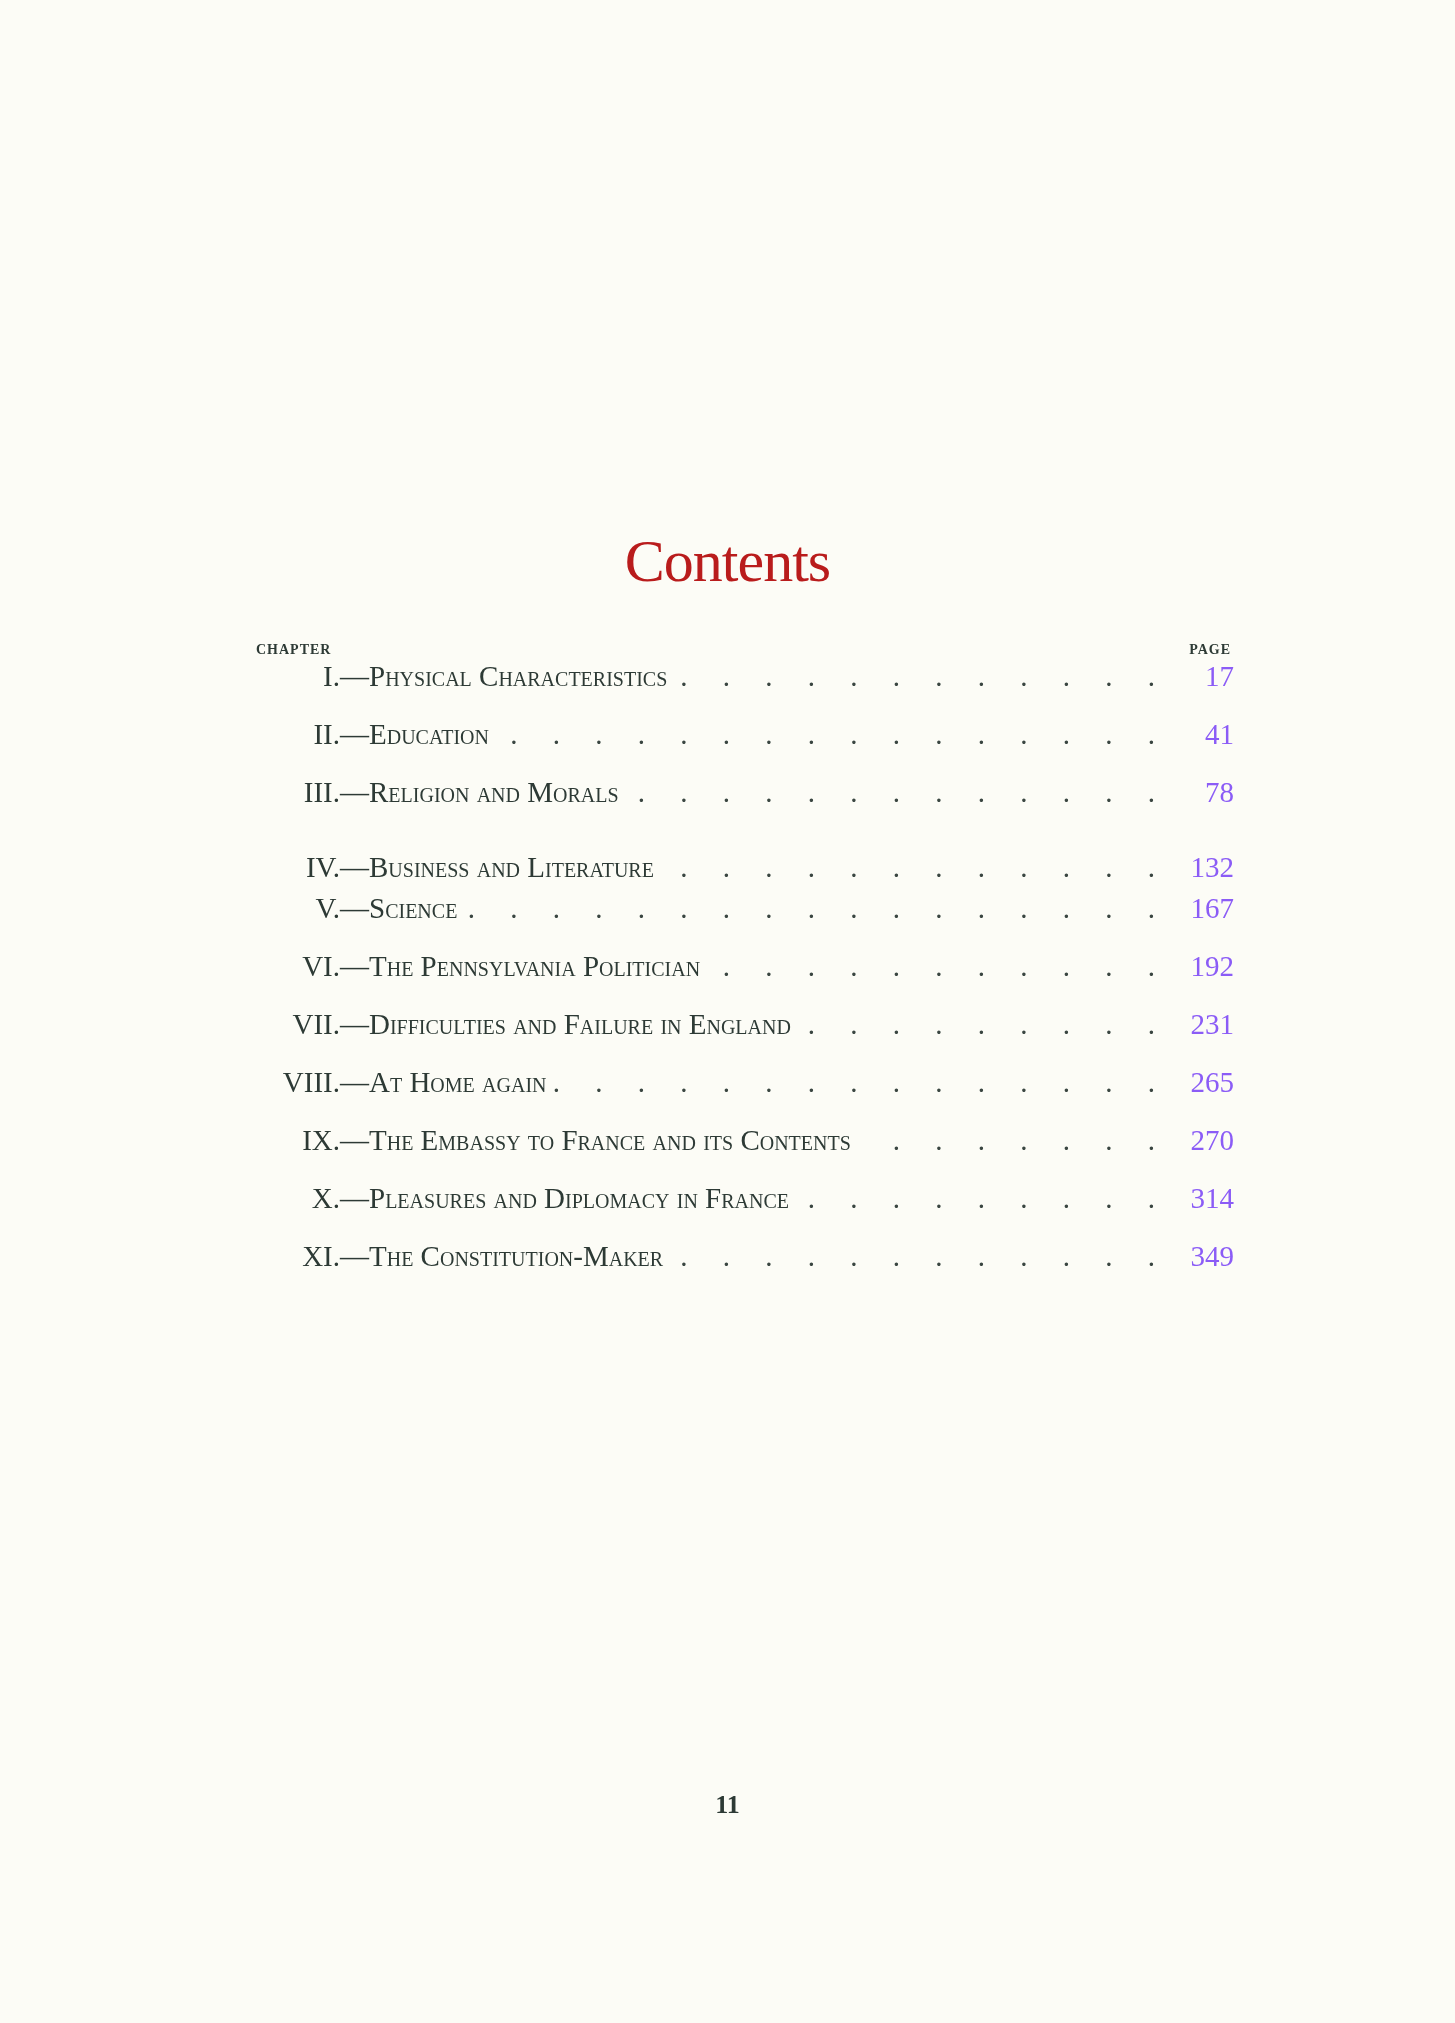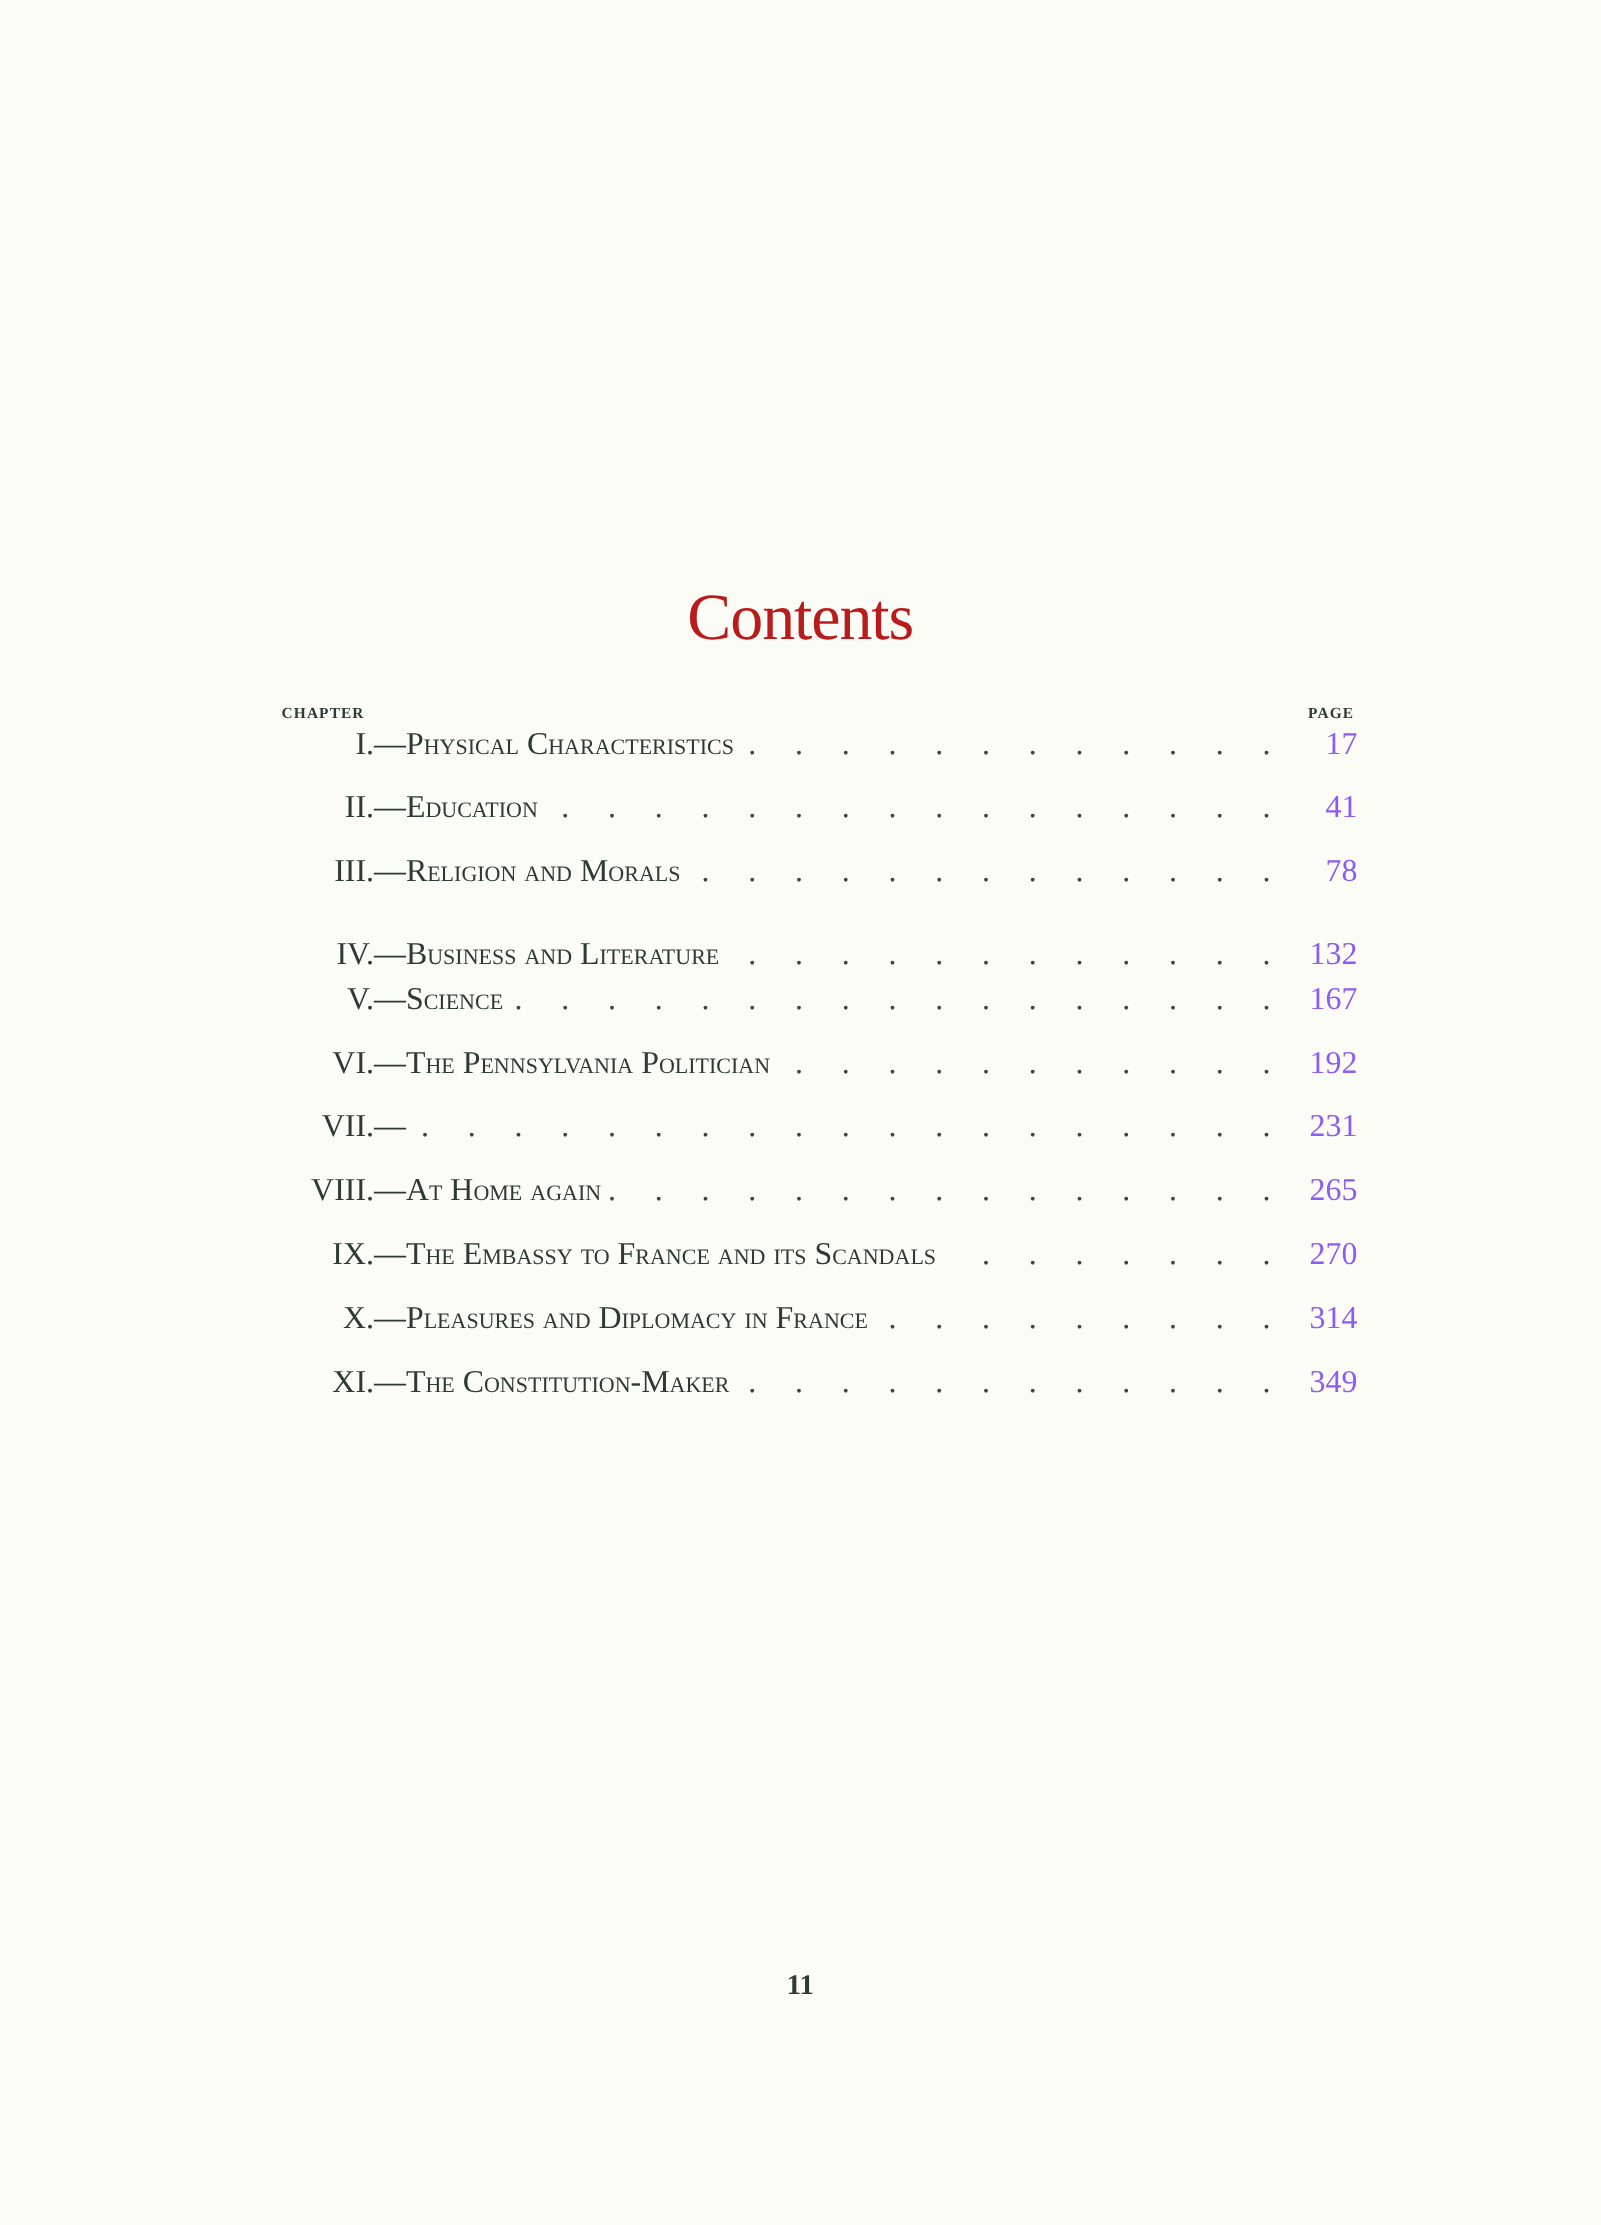--- a/index.html
+++ b/index.html
@@ -117,32 +117,33 @@
     <span class="pg">167</span>
   </div>
   <div class="row" style="top:290px">
     <span class="num">VI.—</span>
     <span class="title">The Pennsylvania Politician</span>
     <span class="leader">. . . . . . . . . . . . . . . . . . . . . . . . . . . . . . . .</span>
     <span class="pg">192</span>
   </div>
   <div class="row" style="top:348px">
     <span class="num">VII.—</span>
+    <span class="title">Difficulties and Failure in England</span>
     <span class="leader">. . . . . . . . . . . . . . . . . . . . . . . . . . . . . . . .</span>
     <span class="pg">231</span>
   </div>
   <div class="row" style="top:406px">
     <span class="num">VIII.—</span>
     <span class="title">At Home again</span>
     <span class="leader">. . . . . . . . . . . . . . . . . . . . . . . . . . . . . . . .</span>
     <span class="pg">265</span>
   </div>
   <div class="row" style="top:464px">
     <span class="num">IX.—</span>
-    <span class="title">The Embassy to France and its Scandals</span>
+    <span class="title">The Embassy to France and its Contents</span>
     <span class="leader">. . . . . . . . . . . . . . . . . . . . . . . . . . . . . . . .</span>
     <span class="pg">270</span>
   </div>
   <div class="row" style="top:522px">
     <span class="num">X.—</span>
     <span class="title">Pleasures and Diplomacy in France</span>
     <span class="leader">. . . . . . . . . . . . . . . . . . . . . . . . . . . . . . . .</span>
     <span class="pg">314</span>
   </div>
   <div class="row" style="top:580px">

